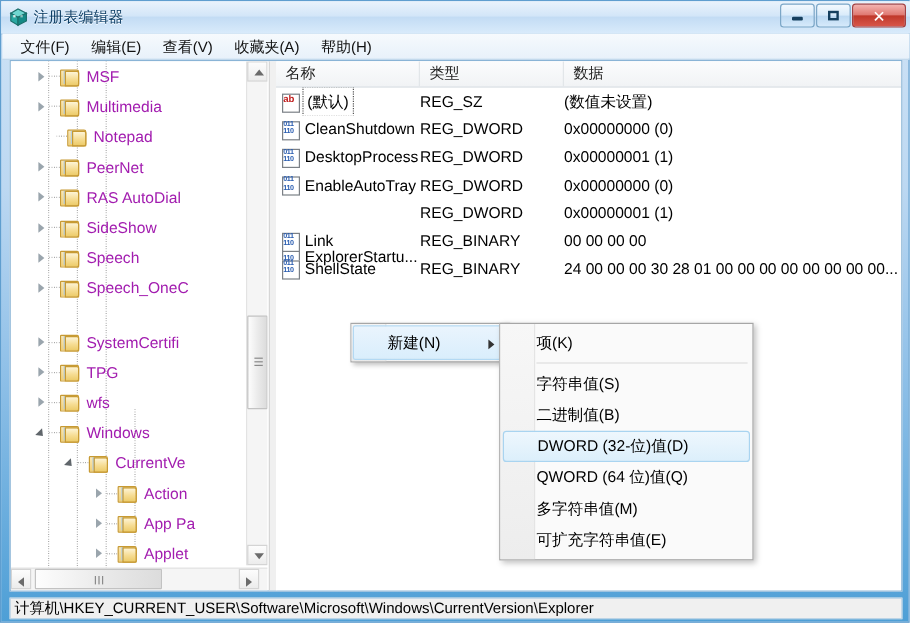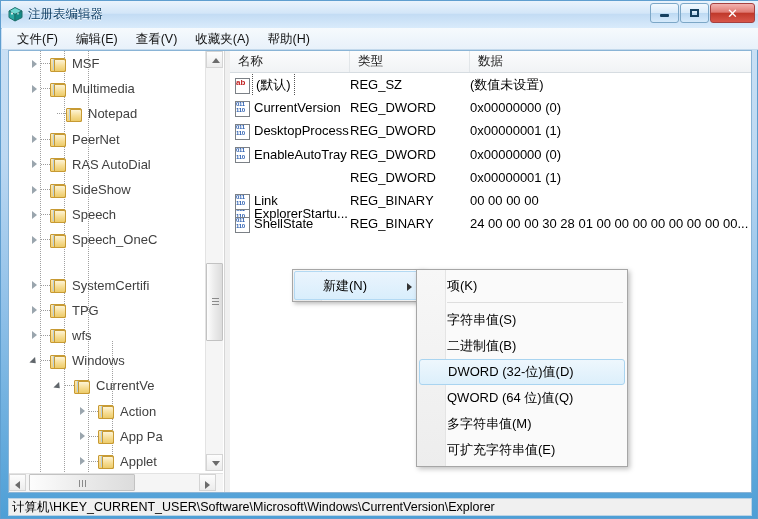--- a/index.html
+++ b/index.html
@@ -79,21 +79,21 @@
   .listpane{
     position:absolute;left:221px;top:0;width:521px;height:441px;
     background:#fff;overflow:hidden;
   }
   
   .treescroll{position:absolute;left:0;top:0;width:196px;height:420px;overflow:hidden;}
   .tnode{
     position:relative;height:25.2px;display:flex;align-items:center;
     white-space:nowrap;font-size:13px;
   }
-  .tnode .lbl{padding-left:4px;color:#404040;}
+  .tnode .lbl{padding-left:4px;color:#a21caf;}
   .arrow{
     width:12px;height:12px;position:relative;flex:0 0 12px;
   }
   .arrow.closed::before{
     content:"";position:absolute;left:3px;top:2px;
     border-left:5px solid transparent;border-top:4px solid transparent;
     border-bottom:4px solid transparent;border-left-color:#9aa5ad;
   }
   .arrow.open::before{
     content:"";position:absolute;left:1px;top:4px;
@@ -306,21 +306,21 @@
           <div class="tnode" style="padding-left: 20px;">
             <span class="arrow closed"></span>
             <span class="dots"></span>
             <span class="folder">
               <span class="bk"></span>
               <span class="sp"></span>
               <span class="fr"></span>
             </span>
             <span class="lbl">Multimedia</span>
           </div>
-          <div class="tnode" style="padding-left: 36px;">
+          <div class="tnode" style="padding-left: 26px;">
             <span class="arrow"></span>
             <span class="dots"></span>
             <span class="folder">
               <span class="bk"></span>
               <span class="sp"></span>
               <span class="fr"></span>
             </span>
             <span class="lbl">Notepad</span>
           </div>
           <div class="tnode" style="padding-left: 20px;">
@@ -513,21 +513,21 @@
             </div>
             <div class="cell" style="left: 120px; width: 120px;">REG_SZ</div>
             <div class="cell" style="left: 240px; width: 281px;">(数值未设置)</div>
           </div>
           <div class="lrow" style="top: 45.2px;">
             <div class="cell namecell" style="left: 0px; width: 120px;">
               <span class="vicon bin">
                 <span class="pg"></span>
                 <span class="tx">011<br>110</span>
               </span>
-              <span class="nametext">CurrentVersion</span>
+              <span class="nametext">CleanShutdown</span>
             </div>
             <div class="cell" style="left: 120px; width: 120px;">REG_DWORD</div>
             <div class="cell" style="left: 240px; width: 281px;">0x00000000 (0)</div>
           </div>
           <div class="lrow" style="top: 68.4px;">
             <div class="cell namecell" style="left: 0px; width: 120px;">
               <span class="vicon bin">
                 <span class="pg"></span>
                 <span class="tx">011<br>110</span>
               </span>

